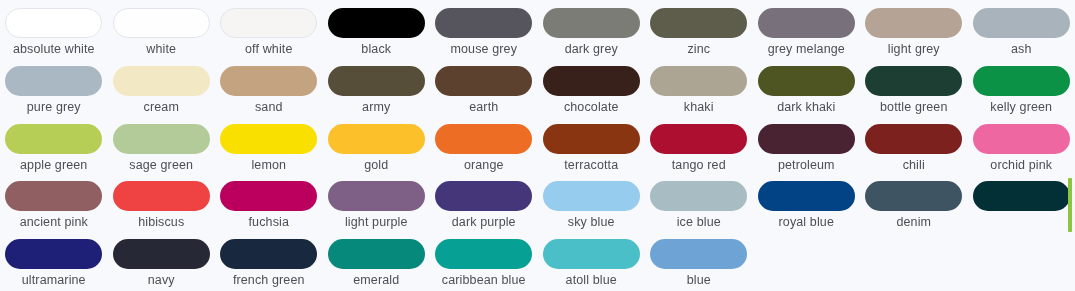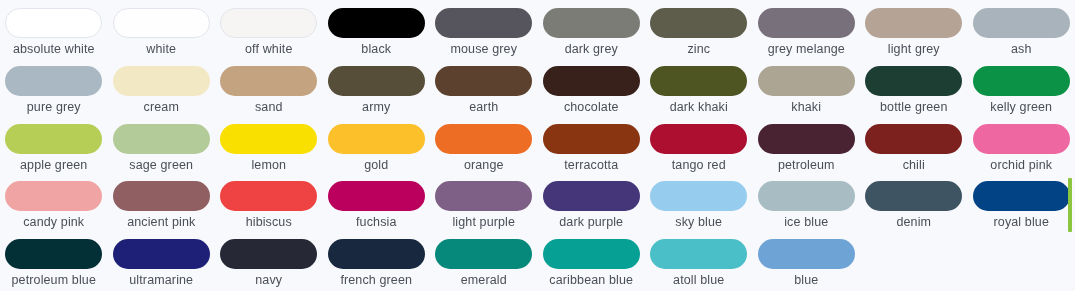--- a/index.html
+++ b/index.html
@@ -124,28 +124,28 @@
     </div>
     <div class="swatch-cell">
       <div class="swatch-chip" title="earth" style="background: rgb(92, 65, 46);"></div>
       <div class="swatch-label">earth</div>
     </div>
     <div class="swatch-cell">
       <div class="swatch-chip" title="chocolate" style="background: rgb(56, 33, 26);"></div>
       <div class="swatch-label">chocolate</div>
     </div>
     <div class="swatch-cell">
+      <div class="swatch-chip" title="khaki" style="background: rgb(173, 165, 147);"></div>
+      <div class="swatch-label">khaki</div>
+    </div>
+    <div class="swatch-cell">
       <div class="swatch-chip" title="dark khaki" style="background: rgb(79, 84, 35);"></div>
       <div class="swatch-label">dark khaki</div>
     </div>
     <div class="swatch-cell">
-      <div class="swatch-chip" title="khaki" style="background: rgb(173, 165, 147);"></div>
-      <div class="swatch-label">khaki</div>
-    </div>
-    <div class="swatch-cell">
       <div class="swatch-chip" title="bottle green" style="background: rgb(29, 62, 50);"></div>
       <div class="swatch-label">bottle green</div>
     </div>
     <div class="swatch-cell">
       <div class="swatch-chip" title="kelly green" style="background: rgb(11, 146, 70);"></div>
       <div class="swatch-label">kelly green</div>
     </div>
     <div class="swatch-cell">
       <div class="swatch-chip" title="apple green" style="background: rgb(182, 206, 86);"></div>
       <div class="swatch-label">apple green</div>
@@ -180,24 +180,20 @@
     </div>
     <div class="swatch-cell">
       <div class="swatch-chip" title="chili" style="background: rgb(124, 33, 30);"></div>
       <div class="swatch-label">chili</div>
     </div>
     <div class="swatch-cell">
       <div class="swatch-chip" title="orchid pink" style="background: rgb(239, 103, 161);"></div>
       <div class="swatch-label">orchid pink</div>
     </div>
     <div class="swatch-cell">
-      <div class="swatch-chip" title="candy pink" style="background: rgb(240, 165, 164);"></div>
-      <div class="swatch-label">candy pink</div>
-    </div>
-    <div class="swatch-cell">
       <div class="swatch-chip" title="ancient pink" style="background: rgb(143, 95, 98);"></div>
       <div class="swatch-label">ancient pink</div>
     </div>
     <div class="swatch-cell">
       <div class="swatch-chip" title="hibiscus" style="background: rgb(239, 67, 67);"></div>
       <div class="swatch-label">hibiscus</div>
     </div>
     <div class="swatch-cell">
       <div class="swatch-chip" title="fuchsia" style="background: rgb(186, 0, 92);"></div>
       <div class="swatch-label">fuchsia</div>
@@ -212,30 +208,29 @@
     </div>
     <div class="swatch-cell">
       <div class="swatch-chip" title="sky blue" style="background: rgb(150, 204, 237);"></div>
       <div class="swatch-label">sky blue</div>
     </div>
     <div class="swatch-cell">
       <div class="swatch-chip" title="ice blue" style="background: rgb(168, 188, 195);"></div>
       <div class="swatch-label">ice blue</div>
     </div>
     <div class="swatch-cell">
+      <div class="swatch-chip" title="royal blue" style="background: rgb(2, 67, 133);"></div>
+      <div class="swatch-label">royal blue</div>
+    </div>
+    <div class="swatch-cell">
       <div class="swatch-chip" title="denim" style="background: rgb(63, 84, 98);"></div>
       <div class="swatch-label">denim</div>
     </div>
     <div class="swatch-cell">
-      <div class="swatch-chip" title="royal blue" style="background: rgb(2, 67, 133);"></div>
-      <div class="swatch-label">royal blue</div>
-    </div>
-    <div class="swatch-cell">
       <div class="swatch-chip" title="petroleum blue" style="background: rgb(3, 47, 55);"></div>
-      <div class="swatch-label">petroleum blue</div>
     </div>
     <div class="swatch-cell">
       <div class="swatch-chip" title="ultramarine" style="background: rgb(30, 32, 119);"></div>
       <div class="swatch-label">ultramarine</div>
     </div>
     <div class="swatch-cell">
       <div class="swatch-chip" title="navy" style="background: rgb(38, 40, 54);"></div>
       <div class="swatch-label">navy</div>
     </div>
     <div class="swatch-cell">

